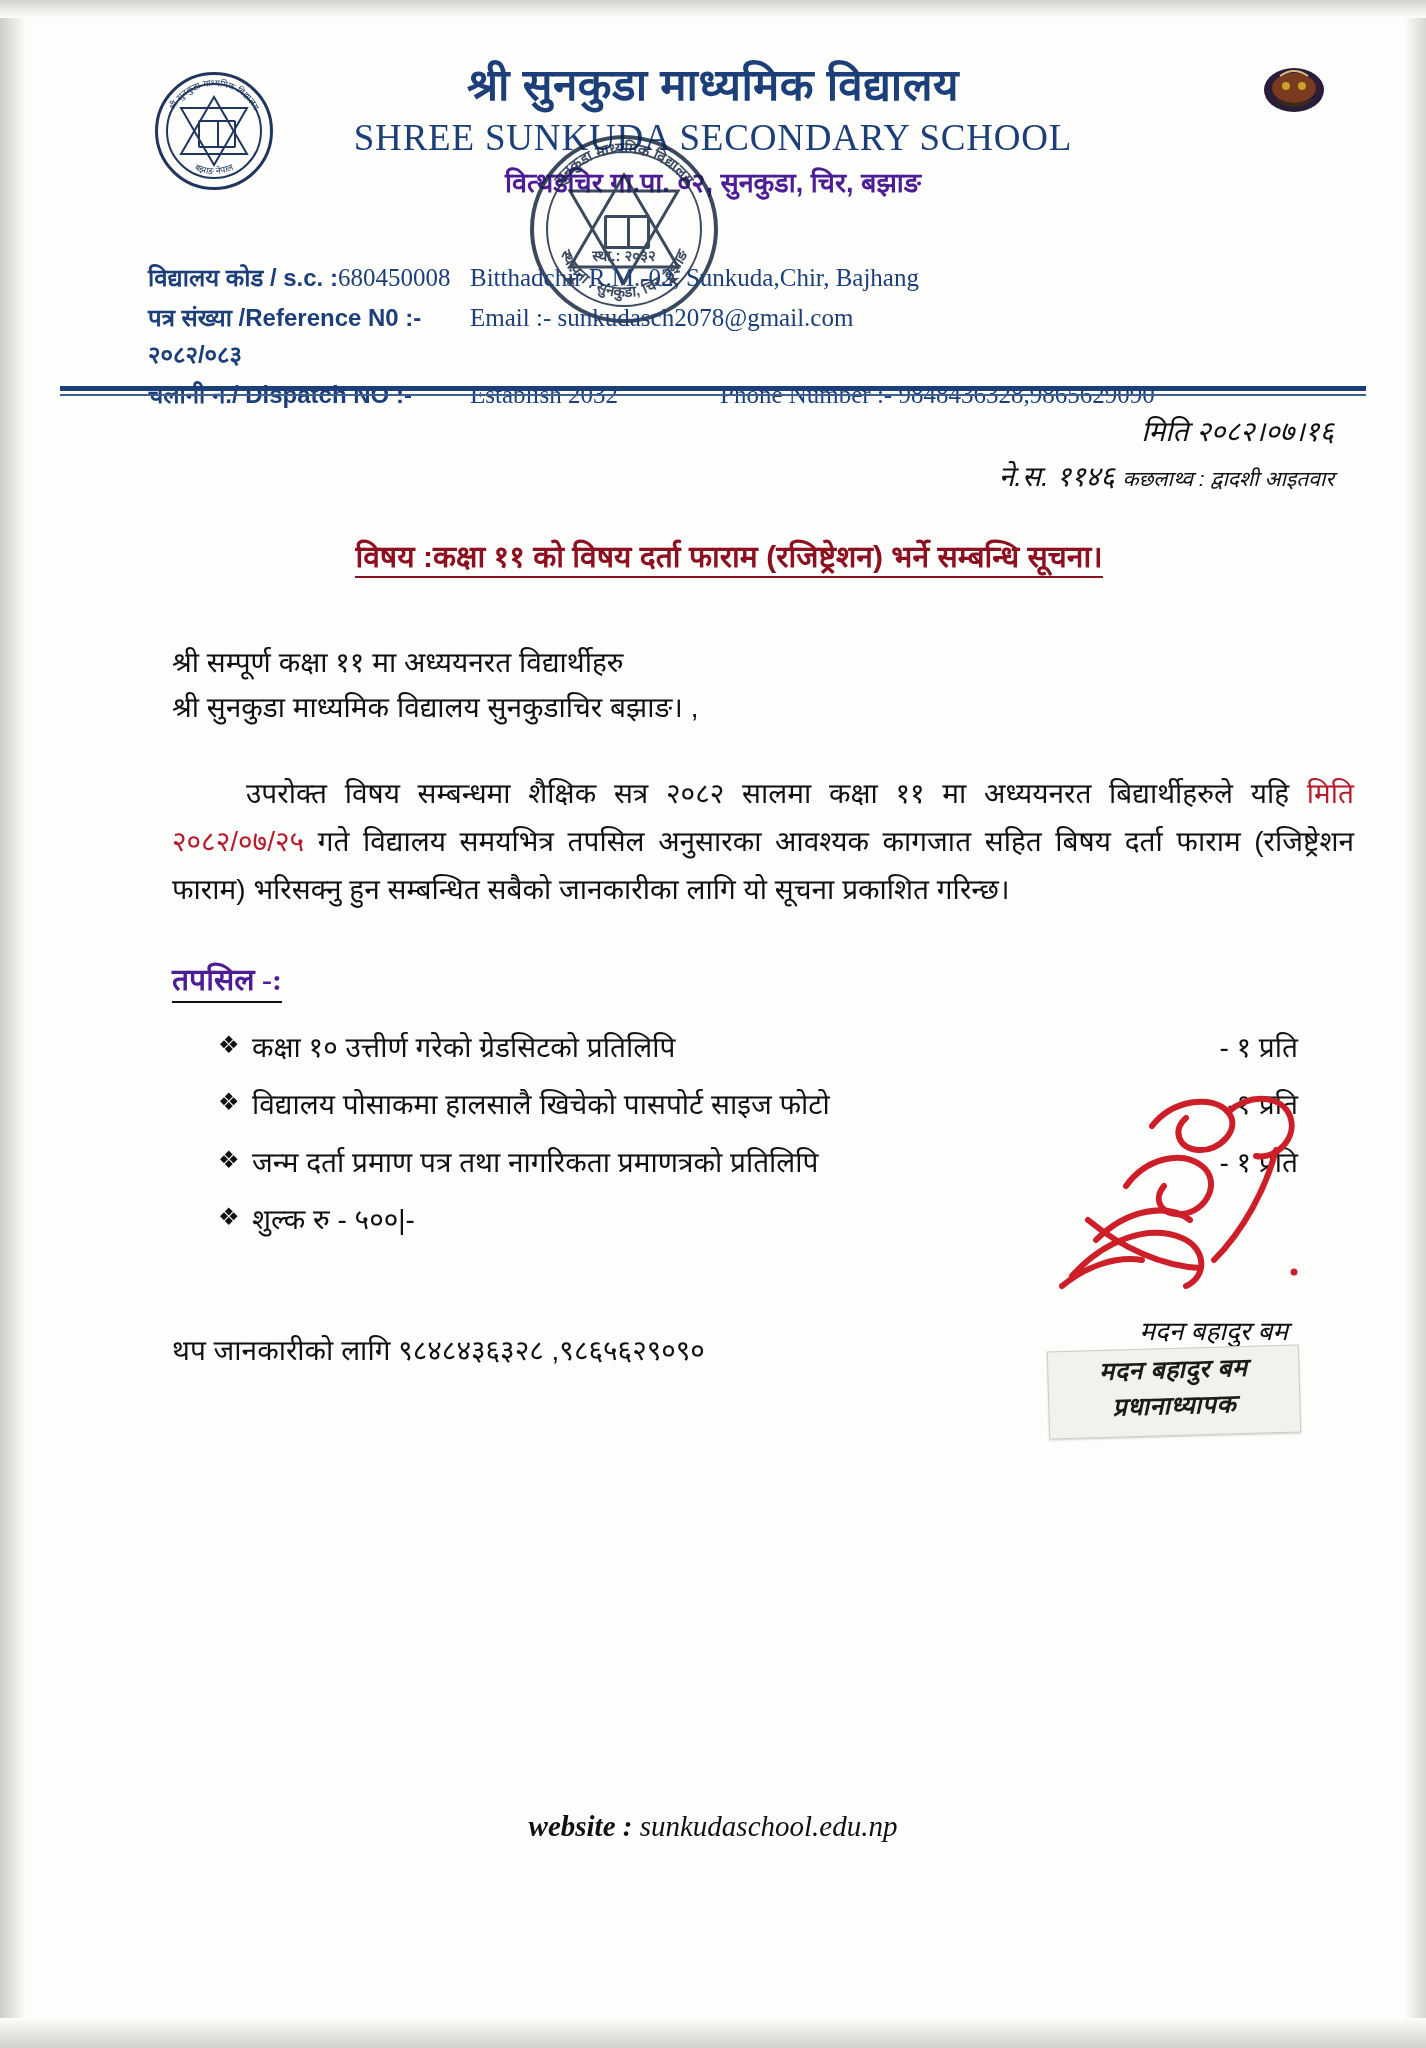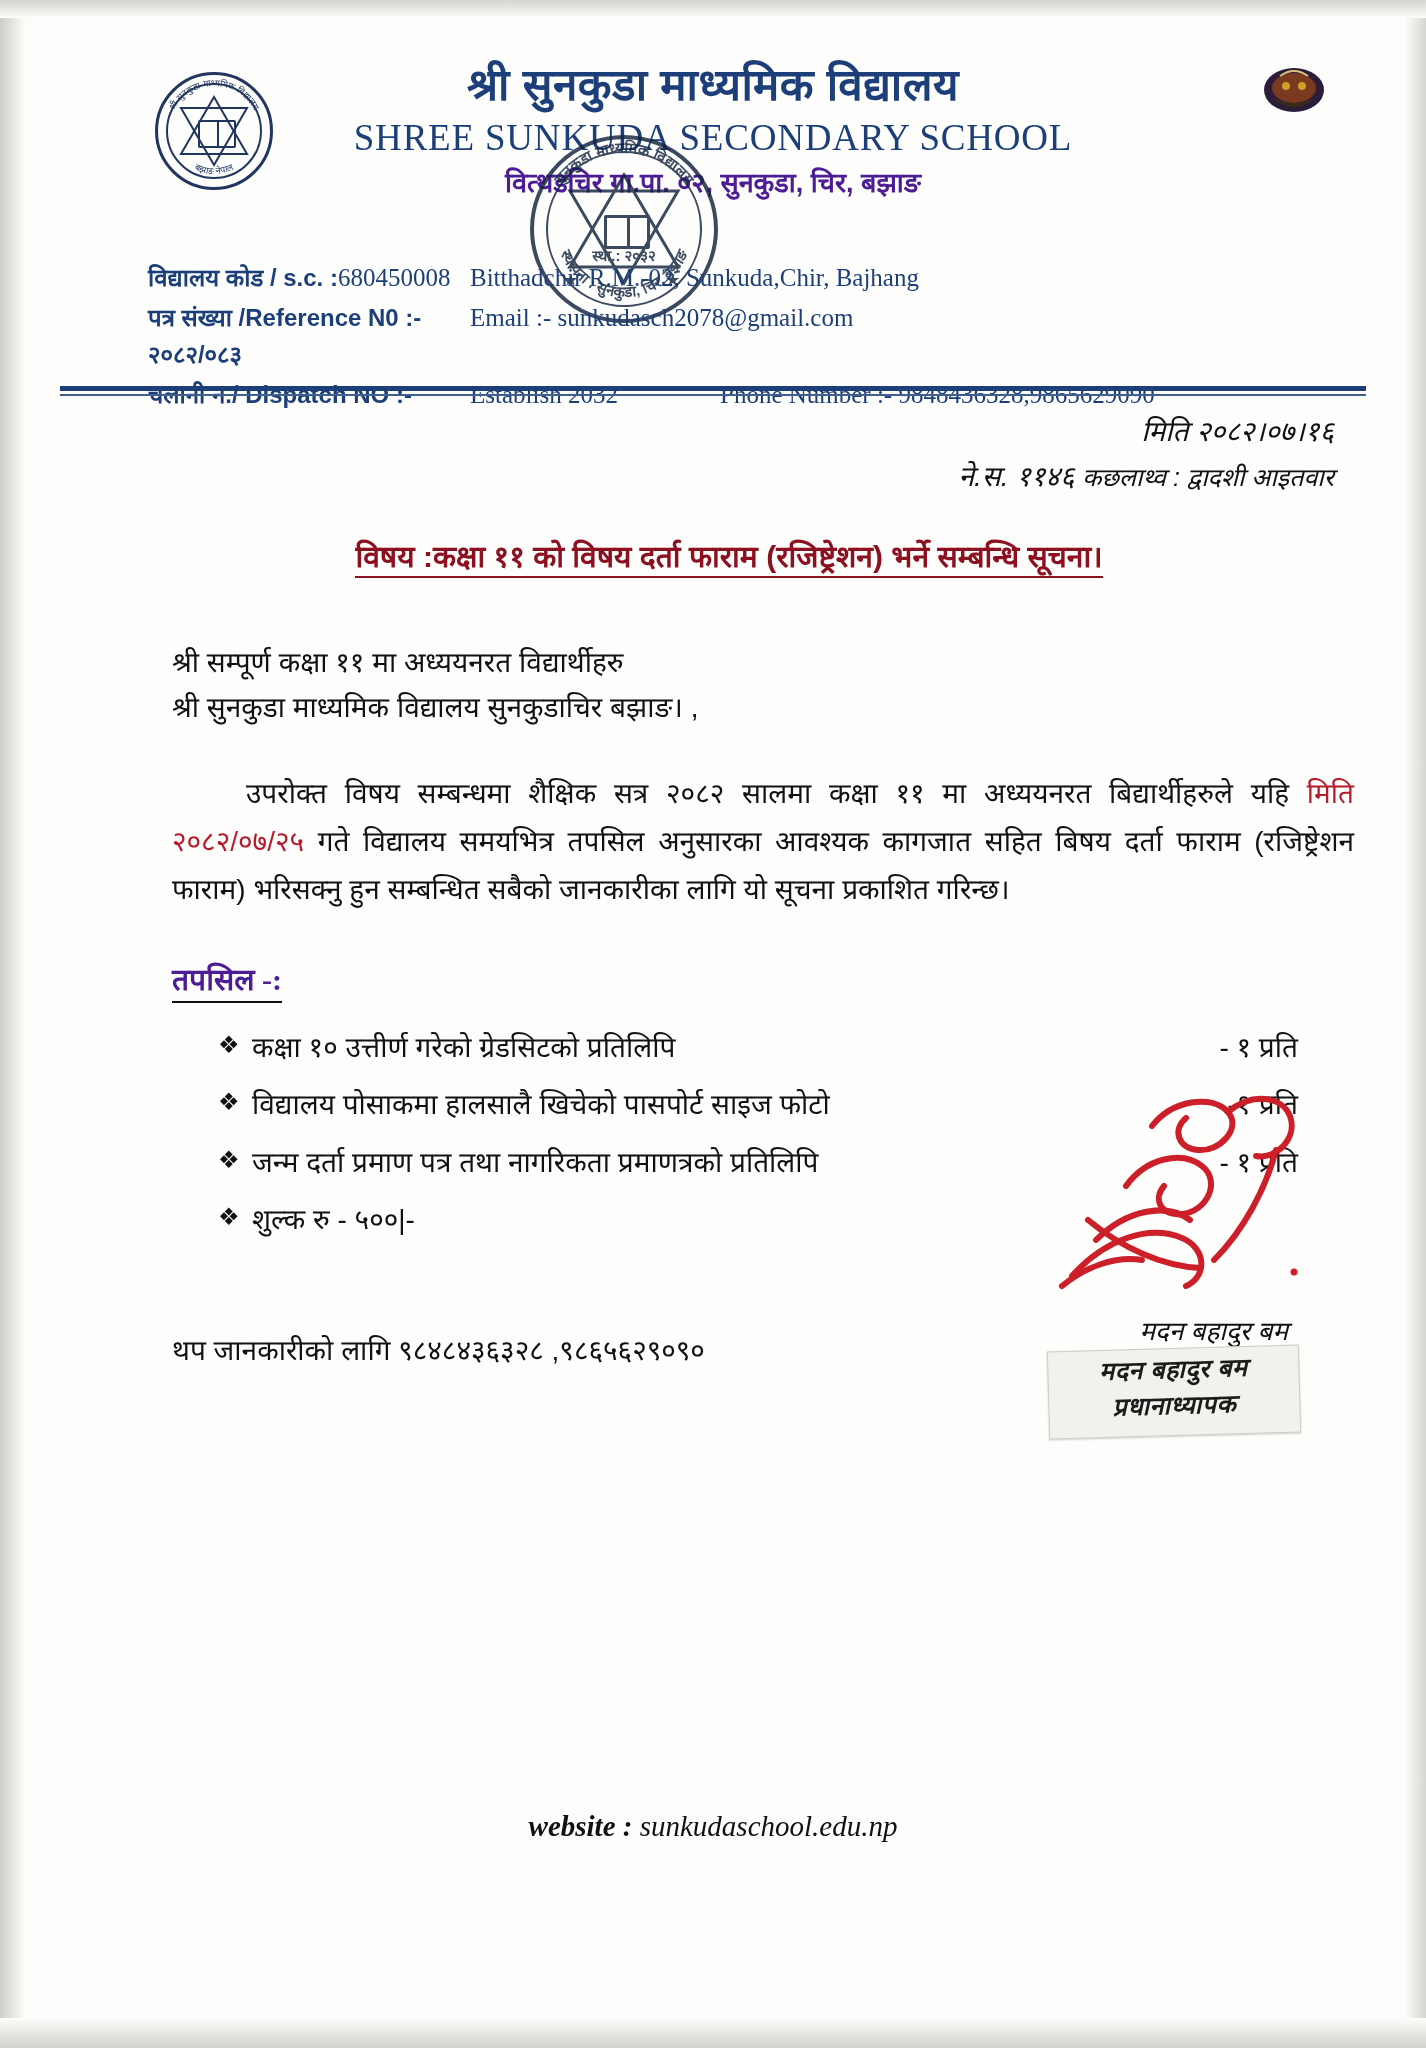--- a/index.html
+++ b/index.html
@@ -80,21 +80,21 @@
   .stamp .s-book:after{content:"";position:absolute;left:50%;top:0;width:3px;height:100%;
     background:#12233f;}
   .stamp-txt{position:absolute;left:0;top:0;width:100%;height:100%;}
   .stamp-txt text{fill:#12233f;font-family:"Liberation Sans",sans-serif;
     font-size:15px;font-weight:700;}
 
   
   .dates{position:absolute;right:92px;top:410px;text-align:right;color:#111;font-style:italic;}
   .date-line{font-family:"Liberation Sans",sans-serif;font-size:28px;
     line-height:1.6;white-space:nowrap;}
-  .date-line .sm{font-size:25px;}
+  .date-line .sm{font-size:21px;}
 
   
   .subject{position:absolute;left:16px;top:535px;width:100%;text-align:center;}
   .subject span{
     color:#8d1020;font-family:"Liberation Sans",sans-serif;font-weight:700;
     font-size:30px;border-bottom:2px solid #8d1020;padding-bottom:3px;
   }
 
   
   .salutation{position:absolute;left:172px;top:640px;width:1100px;color:#111;

